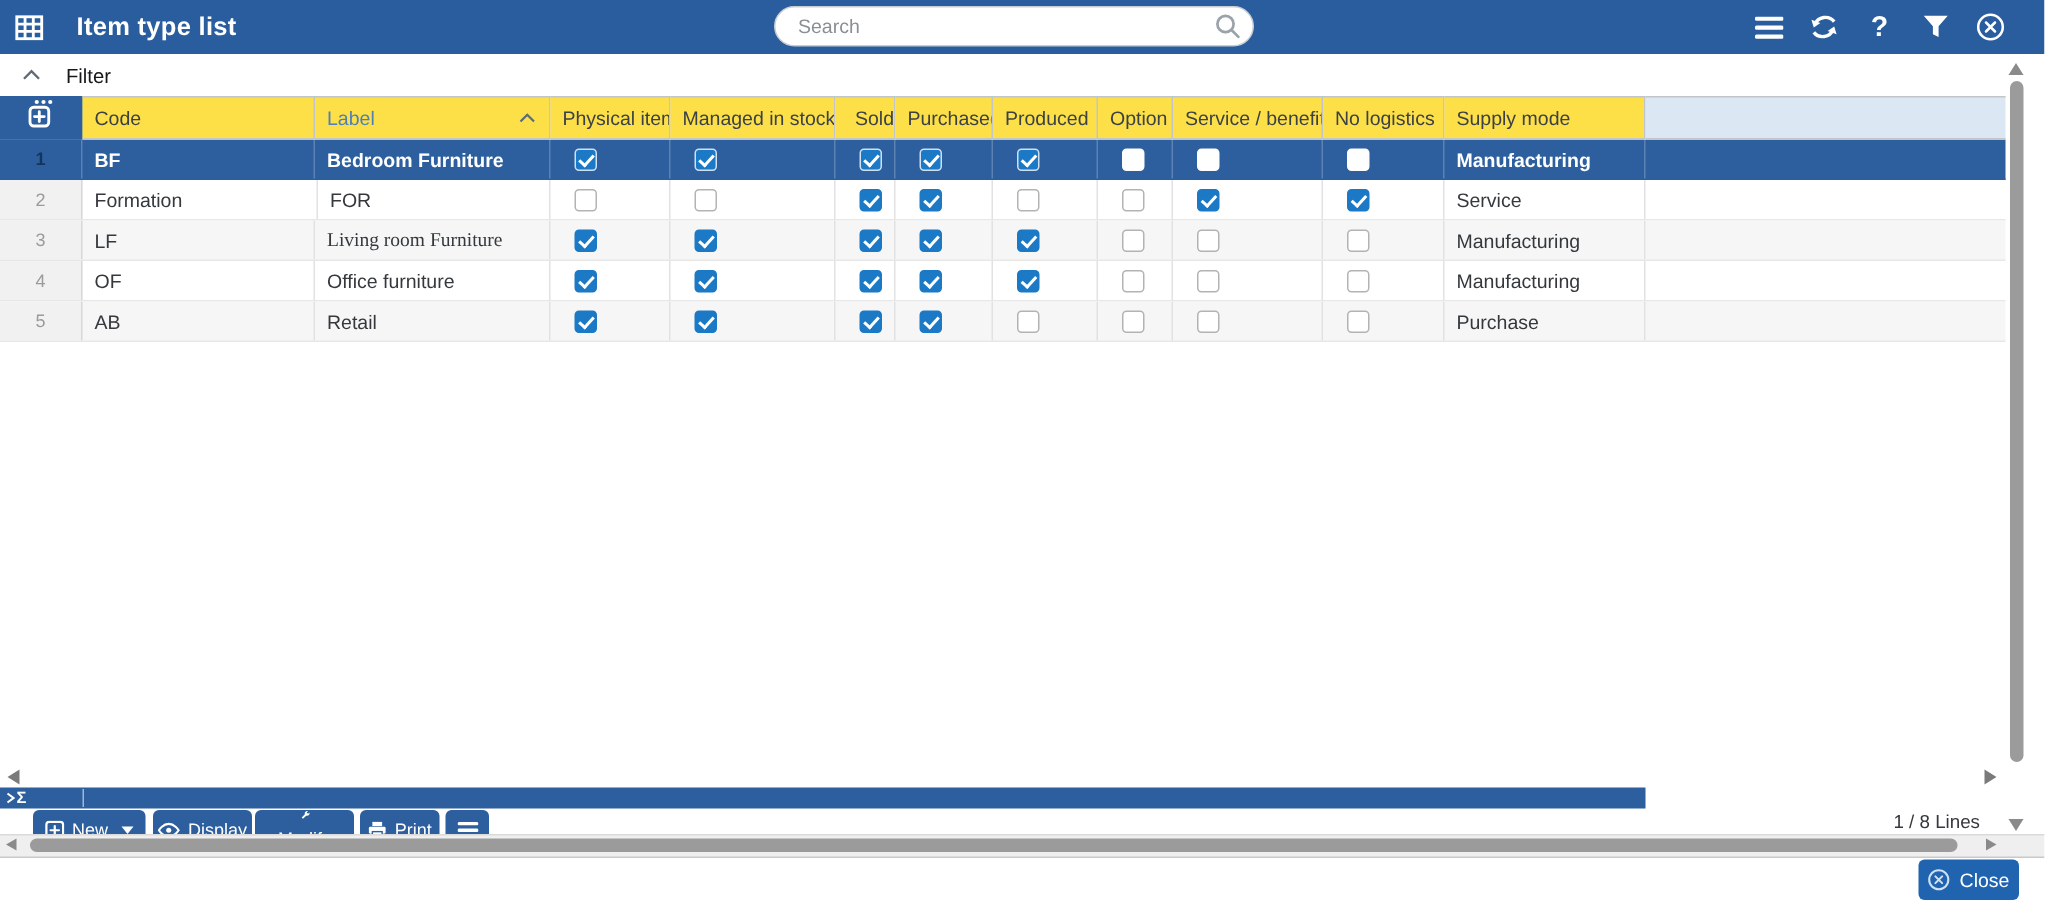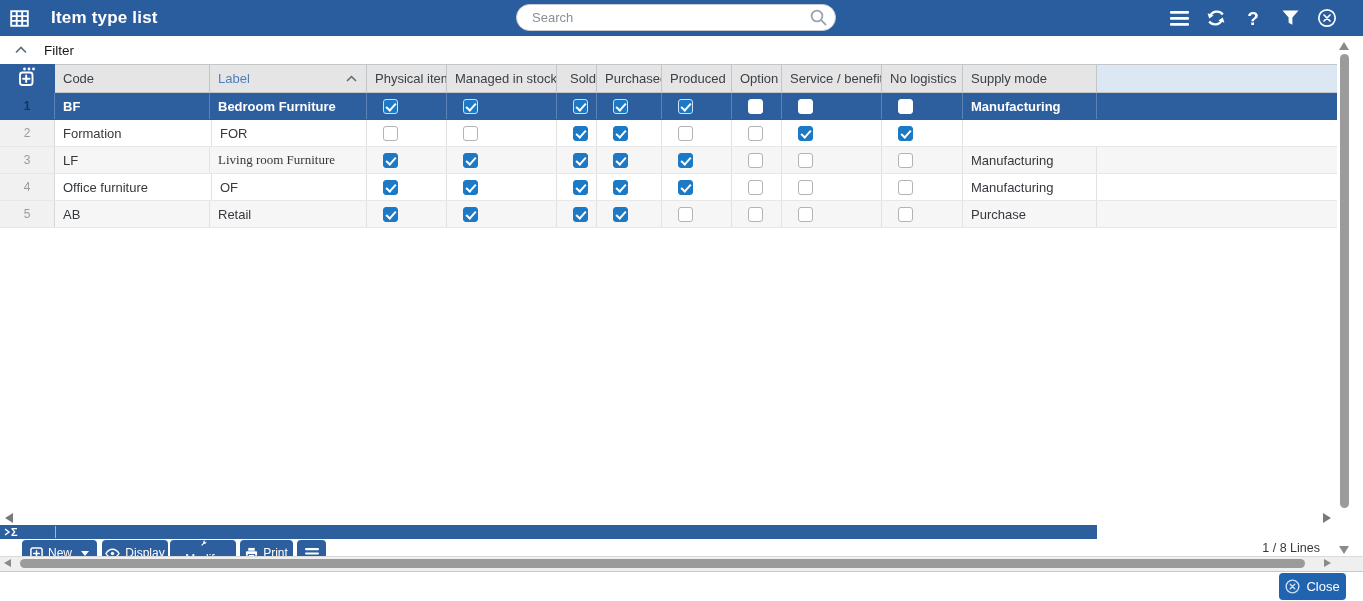--- a/index.html
+++ b/index.html
@@ -24,21 +24,21 @@
   .qmark{color:#fff;font-size:19px;font-weight:bold;line-height:1;}
   
   .filterbar{position:absolute;left:0;top:36px;width:1363px;height:28px;background:#fff;display:flex;align-items:center;}
   .filter-chev{margin-left:15px;display:flex;}
   .filter-label{margin-left:17px;font-size:13.5px;font-weight:normal;color:#16181a;}
   
   .grid{position:absolute;left:0;top:64px;width:1337px;}
   .hrow{display:flex;height:29px;}
   .hcell-icon{width:55px;box-sizing:border-box;background:#2d5f9e;display:flex;align-items:center;justify-content:center;border-right:1px solid #2d5f9e;}
   .hcell{box-sizing:border-box;border-top:1px solid #c3c6c9;border-bottom:1px solid #c3c6c9;border-right:1px solid #c3c6c9;
-    background:#e5e5e5;display:flex;align-items:center;padding-left:8px;font-size:13px;color:#3c4146;white-space:nowrap;overflow:hidden;}
+    background:#fde047;display:flex;align-items:center;padding-left:8px;font-size:13px;color:#3c4146;white-space:nowrap;overflow:hidden;}
   .hcell.sorted{color:#4d80b8;}
   .sortarrow{margin-left:auto;margin-right:9px;display:flex;}
   .hfill{width:240px;box-sizing:border-box;background:#dbe7f3;border-top:1px solid #c3c6c9;border-bottom:1px solid #c3c6c9;}
   .trow{display:flex;height:27px;background:#fff;border-bottom:1px solid #e7e7e7;box-sizing:border-box;}
   .trow.alt{background:#f6f6f6;}
   .trow.selected{background:#2d5f9e;border-bottom-color:#2d5f9e;}
   .cell{box-sizing:border-box;display:flex;align-items:center;padding-left:8px;font-size:13px;color:#35393d;
     border-right:1px solid #e2e2e2;white-space:nowrap;overflow:hidden;}
   .gutter{justify-content:center;padding-left:0;background:#f1f1f1;color:#9b9b9b;font-size:12px;border-right:1px solid #d8d8d8;}
   .trow.selected .cell{color:#fff;font-weight:bold;border-right-color:rgba(255,255,255,.22);}
@@ -256,20 +256,21 @@
         </div>
         <div class="cell cbcell" style="width: 50px;">
           <div class="cb"></div>
         </div>
         <div class="cell cbcell" style="width: 100px;">
           <div class="cb on"></div>
         </div>
         <div class="cell cbcell" style="width: 81px;">
           <div class="cb on"></div>
         </div>
+        <div class="cell" style="width: 134px;">Service</div>
       </div>
       <div class="trow alt">
         <div class="cell gutter" style="width: 55px;">3</div>
         <div class="cell" style="width: 155px;">LF</div>
         <div class="cell" style="width: 157px; font-family: Liberation Serif, serif;">Living room Furniture</div>
         <div class="cell cbcell" style="width: 80px;">
           <div class="cb on"></div>
         </div>
         <div class="cell cbcell" style="width: 110px;">
           <div class="cb on"></div>
@@ -289,22 +290,22 @@
         <div class="cell cbcell" style="width: 100px;">
           <div class="cb"></div>
         </div>
         <div class="cell cbcell" style="width: 81px;">
           <div class="cb"></div>
         </div>
         <div class="cell" style="width: 134px;">Manufacturing</div>
       </div>
       <div class="trow">
         <div class="cell gutter" style="width: 55px;">4</div>
+        <div class="cell" style="width: 155px;">OF</div>
         <div class="cell" style="width: 157px;">Office furniture</div>
-        <div class="cell" style="width: 155px;">OF</div>
         <div class="cell cbcell" style="width: 80px;">
           <div class="cb on"></div>
         </div>
         <div class="cell cbcell" style="width: 110px;">
           <div class="cb on"></div>
         </div>
         <div class="cell cbcell" style="width: 40px;">
           <div class="cb on"></div>
         </div>
         <div class="cell cbcell" style="width: 65px;">

